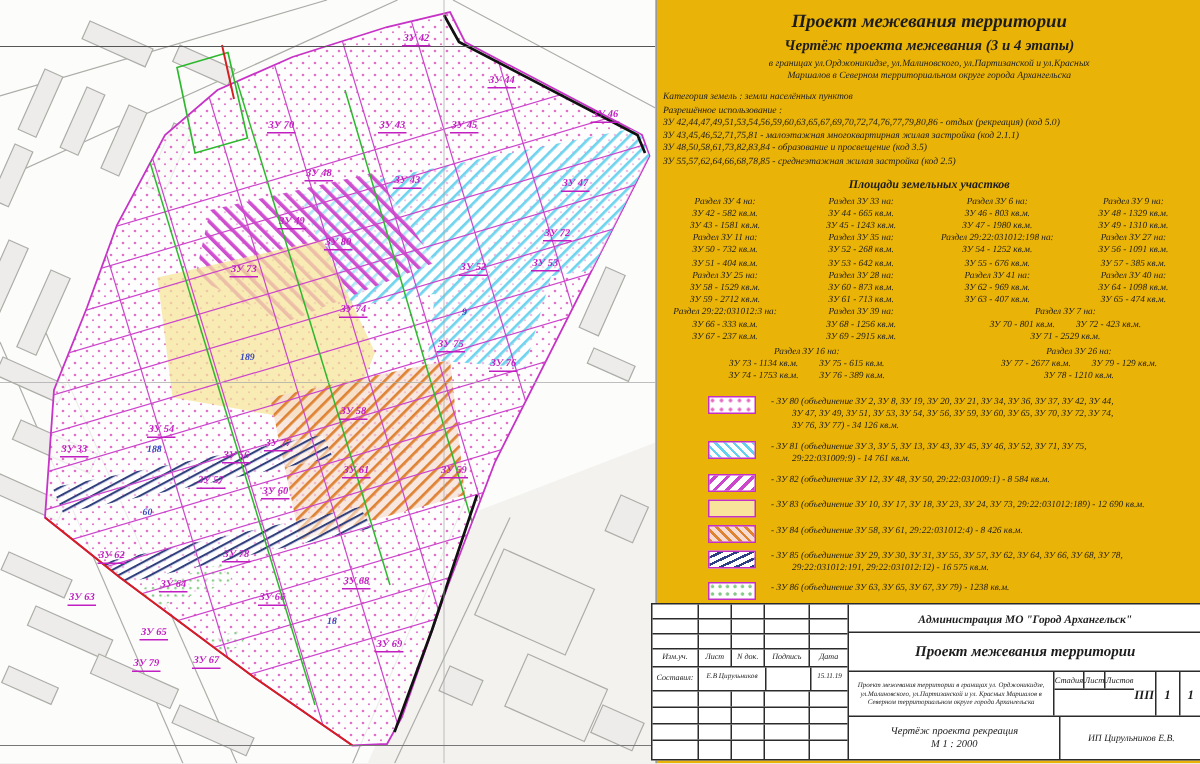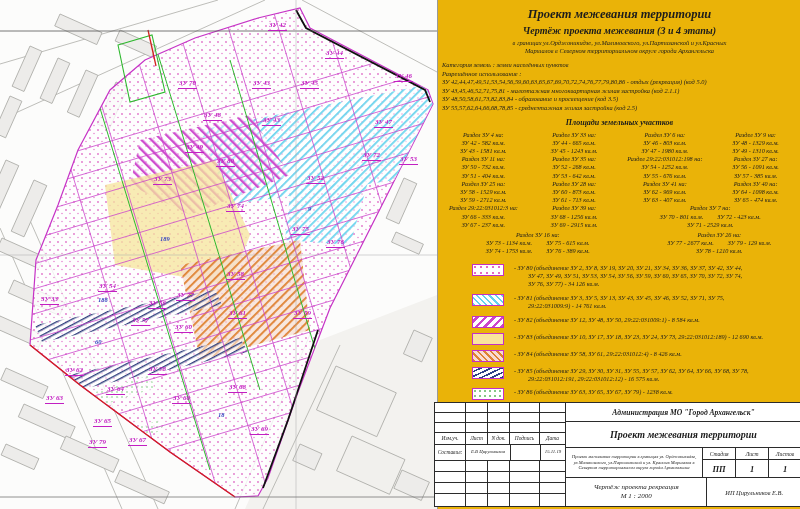--- a/index.html
+++ b/index.html
@@ -55,21 +55,21 @@
   .c1{width:30px;} .c2{width:21px;} .c3{width:21px;} .c4{width:29px;} .c5{flex:1;}
   .c23{width:44px;}
   #tright{flex:1;display:flex;flex-direction:column;}
   .torg{height:18px;border-bottom:1px solid #2b2b2b;display:flex;align-items:center;justify-content:center;
         font-size:7.6px;font-weight:bold;}
   .tproj{height:25px;border-bottom:1px solid #2b2b2b;display:flex;align-items:center;justify-content:center;
          font-size:10px;font-weight:bold;}
   .tmid{height:29px;border-bottom:1px solid #2b2b2b;display:flex;}
   .tdesc{flex:1.35;border-right:1px solid #2b2b2b;font-size:4.6px;line-height:5.6px;
          display:flex;align-items:center;justify-content:center;text-align:center;padding:1px 2px;}
-  .tstage{flex:1;display:flex;flex-direction:column;}
+  .tstage{flex:1;display:flex;flex-direction:row;}
   .tstage .hd{display:flex;height:11px;border-bottom:1px solid #2b2b2b;}
   .tstage .vl{display:flex;flex:1;}
   .tstage .cell{flex:1;border-right:1px solid #2b2b2b;display:flex;align-items:center;justify-content:center;
                 font-size:5.6px;}
   .tstage .vl .cell{font-size:8.5px;font-weight:bold;}
   .tstage .cell:last-child{border-right:none;}
   .tbot{flex:1;display:flex;}
   .tdraw{flex:1.5;border-right:1px solid #2b2b2b;display:flex;flex-direction:column;align-items:center;
          justify-content:center;font-size:7px;line-height:9px;}
   .tauth{flex:1;display:flex;align-items:center;justify-content:center;font-size:6.4px;}
@@ -209,21 +209,21 @@
         <span class="plabel" style="left: 394px; top: 73px;">ЗУ 46</span>
         <span class="plabel" style="left: 178px; top: 80px;">ЗУ 70</span>
         <span class="plabel" style="left: 252px; top: 80px;">ЗУ 43</span>
         <span class="plabel" style="left: 300px; top: 80px;">ЗУ 45</span>
         <span class="plabel" style="left: 203px; top: 112px;">ЗУ 48</span>
         <span class="plabel" style="left: 262px; top: 117px;">ЗУ 43</span>
         <span class="plabel" style="left: 374px; top: 119px; text-align: right;">ЗУ 47</span>
         <span class="plabel" style="left: 185px; top: 144px; text-align: right;">ЗУ 49</span>
         <span class="plabel" style="left: 216px; top: 158px;">ЗУ 80</span>
         <span class="plabel" style="left: 362px; top: 152px;">ЗУ 72</span>
-        <span class="plabel" style="left: 354px; top: 156px; margin-left: 45px;">ЗУ 53</span>
+        <span class="plabel" style="left: 354px; top: 172px;">ЗУ 53</span>
         <span class="plabel" style="left: 306px; top: 175px;">ЗУ 52</span>
         <span class="plabel" style="left: 153px; top: 176px;">ЗУ 73</span>
         <span class="plabel" style="left: 226px; top: 203px;">ЗУ 74</span>
         <span class="plabel" style="left: 291px; top: 226px;">ЗУ 75</span>
         <span class="plabel" style="left: 326px; top: 239px;">ЗУ 76</span>
         <span class="plabel" style="left: 226px; top: 271px;">ЗУ 58</span>
         <span class="plabel" style="left: 98px; top: 283px;">ЗУ 54</span>
         <span class="plabel" style="left: 40px; top: 296px;">ЗУ 33</span>
         <span class="plabel" style="left: 176px; top: 292px;">ЗУ 77</span>
         <span class="plabel" style="left: 148px; top: 300px;">ЗУ 56</span>

